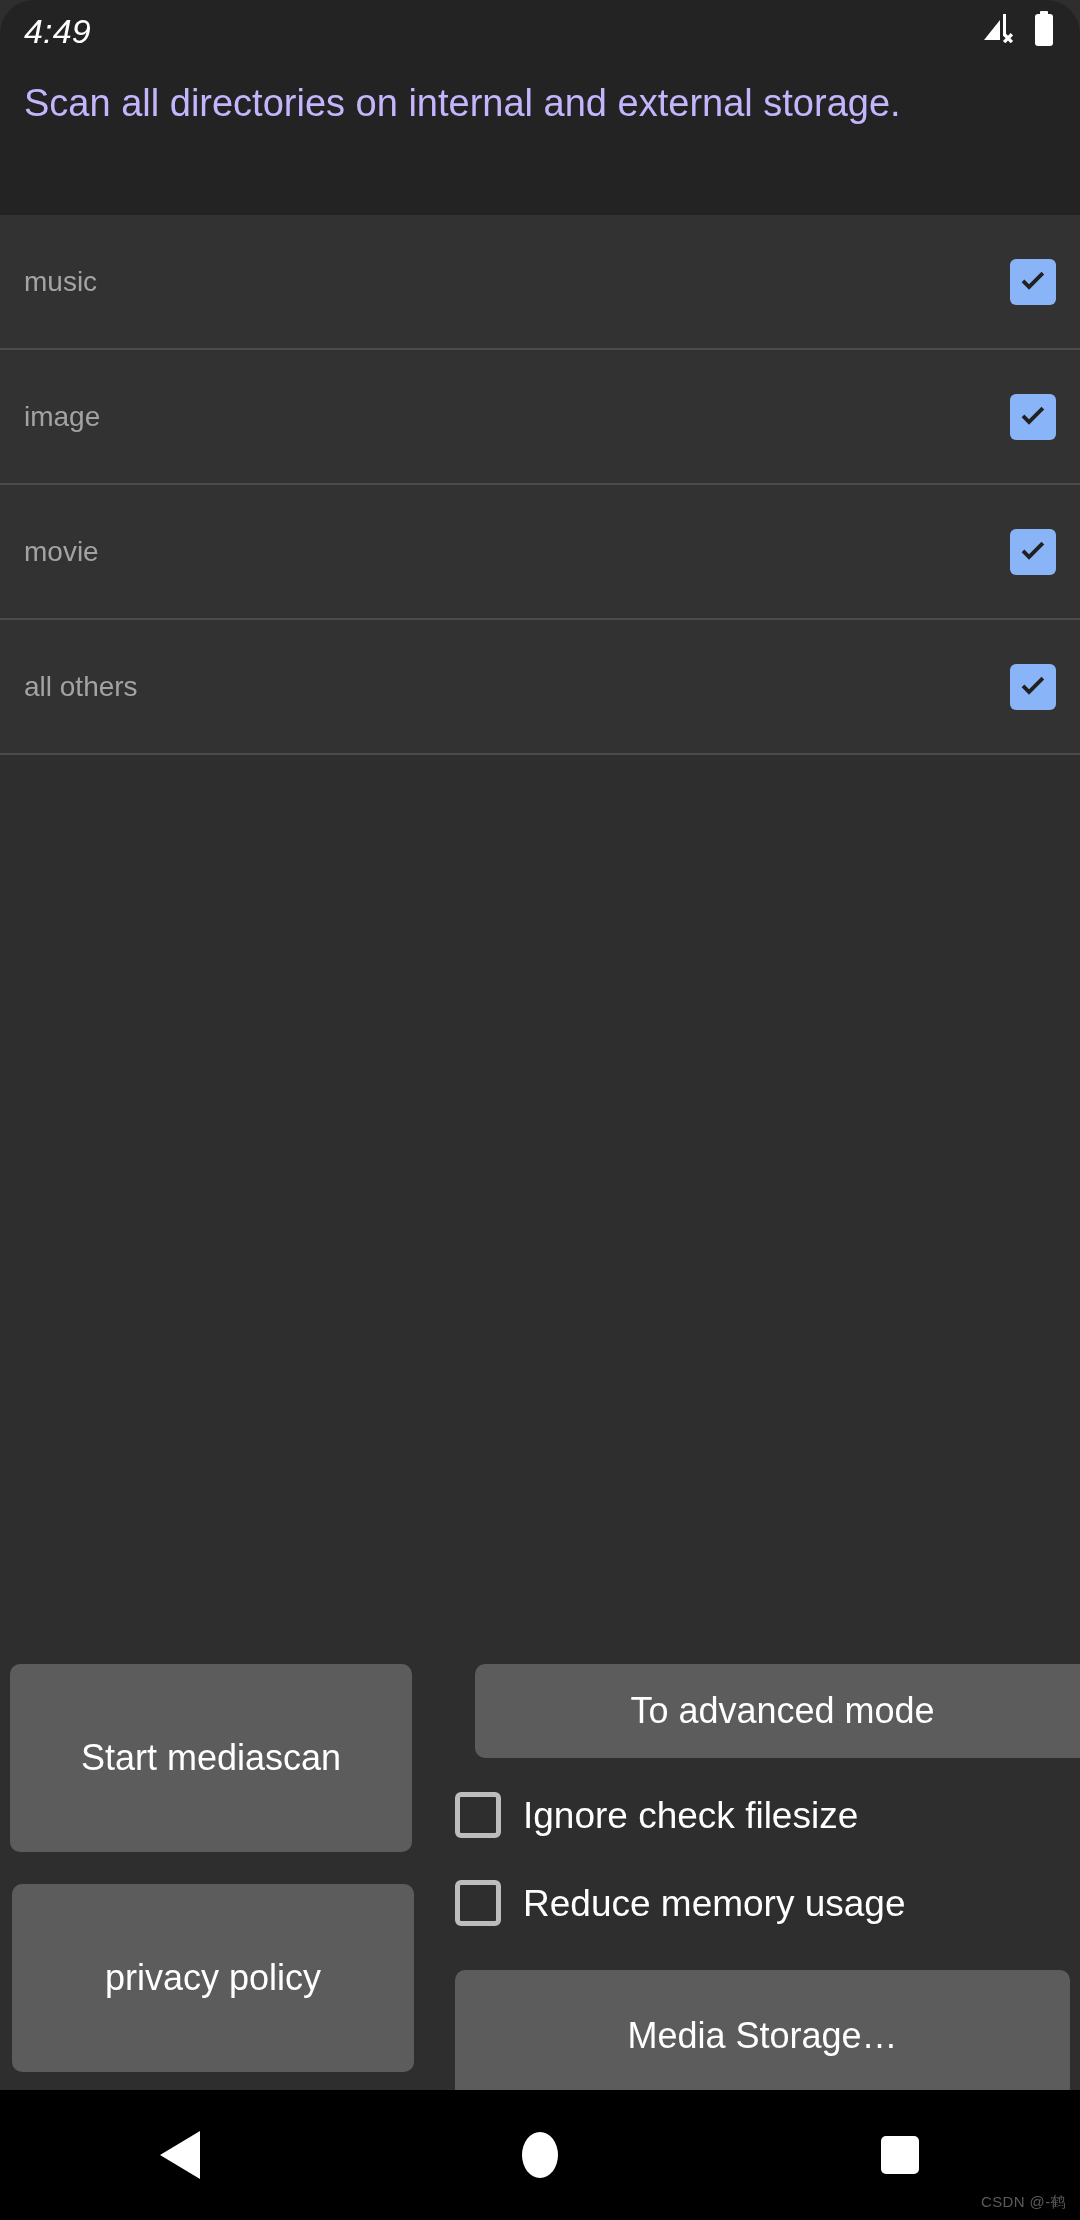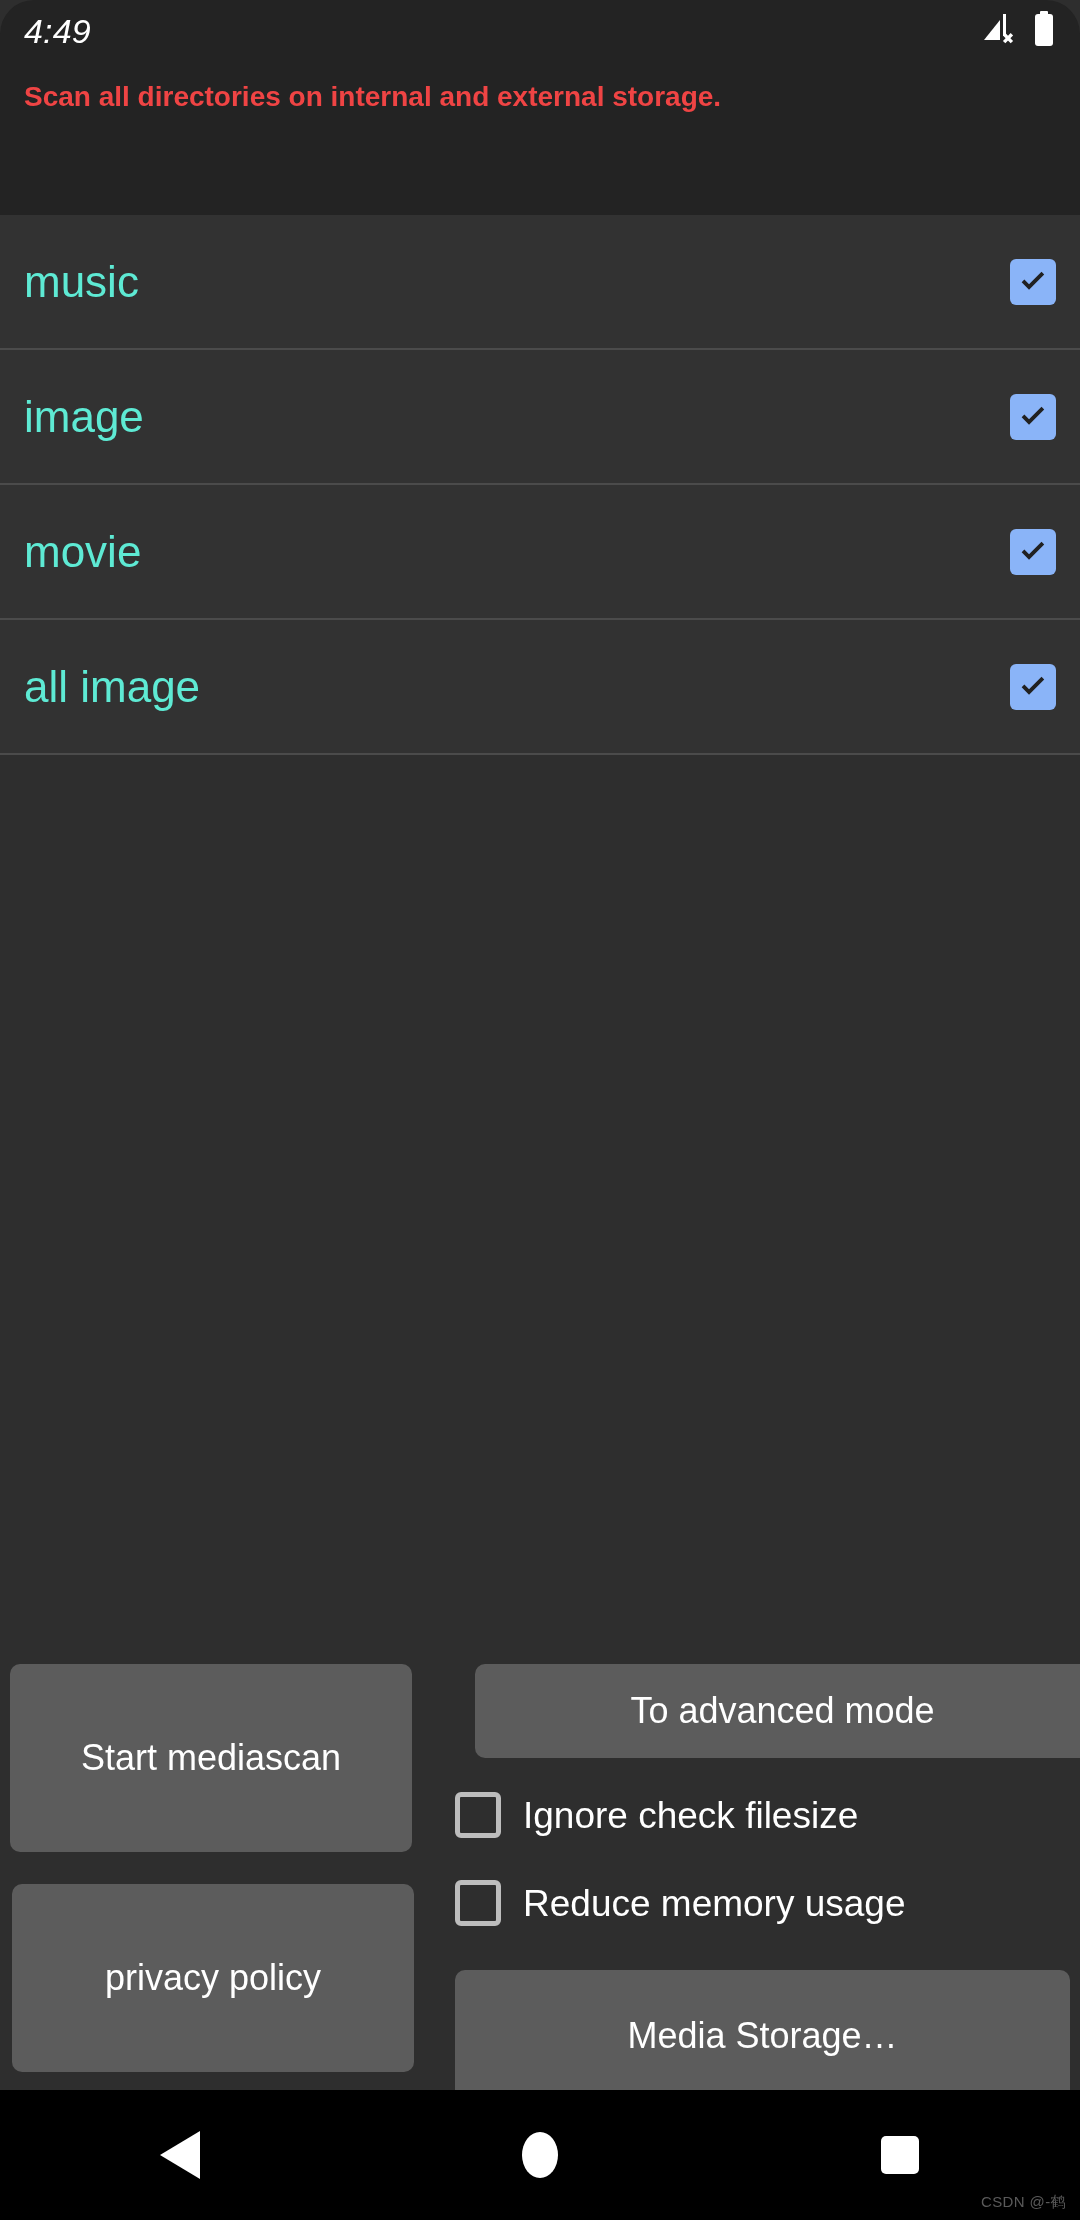--- a/index.html
+++ b/index.html
@@ -36,43 +36,43 @@
   }
 
   
   #header {
     position:absolute; top:62px; left:0;
     width:1080px; height:153px;
     background:#232323;
     padding:16px 24px 0 24px;
   }
   #header-text {
-    color:#ef4444;
-    font-size:28px;
+    color:#c4b5fd;
+    font-size:38px;
     line-height:1.33;
-    font-weight:700;
+    font-weight:400;
   }
 
   
   #list {
     position:absolute; top:215px; left:0;
     width:1080px;
     background:#323232;
   }
   .list-row {
     position:relative;
     height:135px;
     display:flex; align-items:center;
     padding:0 24px;
     background:#323232;
     border-bottom:2px solid #4b4b4b;
   }
   .list-row-label {
-    color:#5eead4;
-    font-size:44px;
+    color:#a3a3a3;
+    font-size:28px;
     font-weight:400;
     line-height:1;
   }
   .list-row-check { margin-left:auto; }
 
   
   .cb-checked {
     width:46px; height:46px;
     background:#8ab4f8;
     border-radius:6px;
@@ -240,21 +240,21 @@
       <span class="list-row-check">
         <span class="cb-checked">
           <svg width="34" height="34" viewBox="0 0 24 24">
               <path d="M9.2 17.4 4 12.2l1.9-1.9 3.3 3.3L18 4.8l1.9 1.9z" fill="#212121"></path>
             </svg>
         </span>
       </span>
     </div>
 
     <div class="list-row">
-      <span class="list-row-label">all image</span>
+      <span class="list-row-label">all others</span>
       <span class="list-row-check">
         <span class="cb-checked">
           <svg width="34" height="34" viewBox="0 0 24 24">
               <path d="M9.2 17.4 4 12.2l1.9-1.9 3.3 3.3L18 4.8l1.9 1.9z" fill="#212121"></path>
             </svg>
         </span>
       </span>
     </div>
 
   </div>

